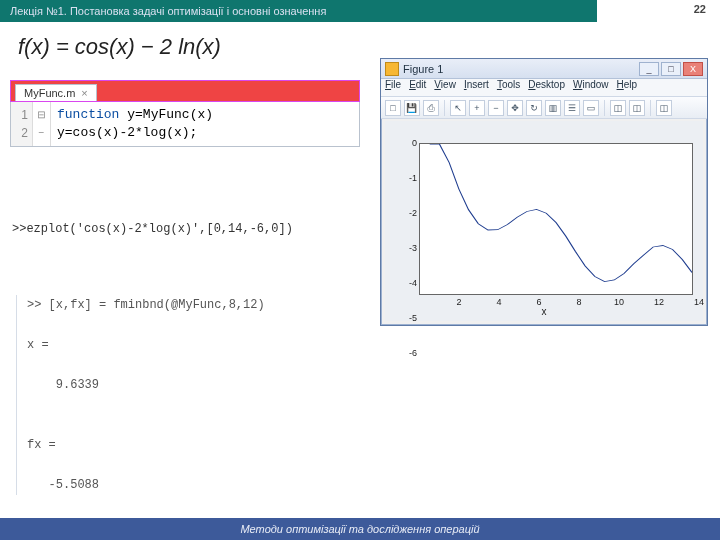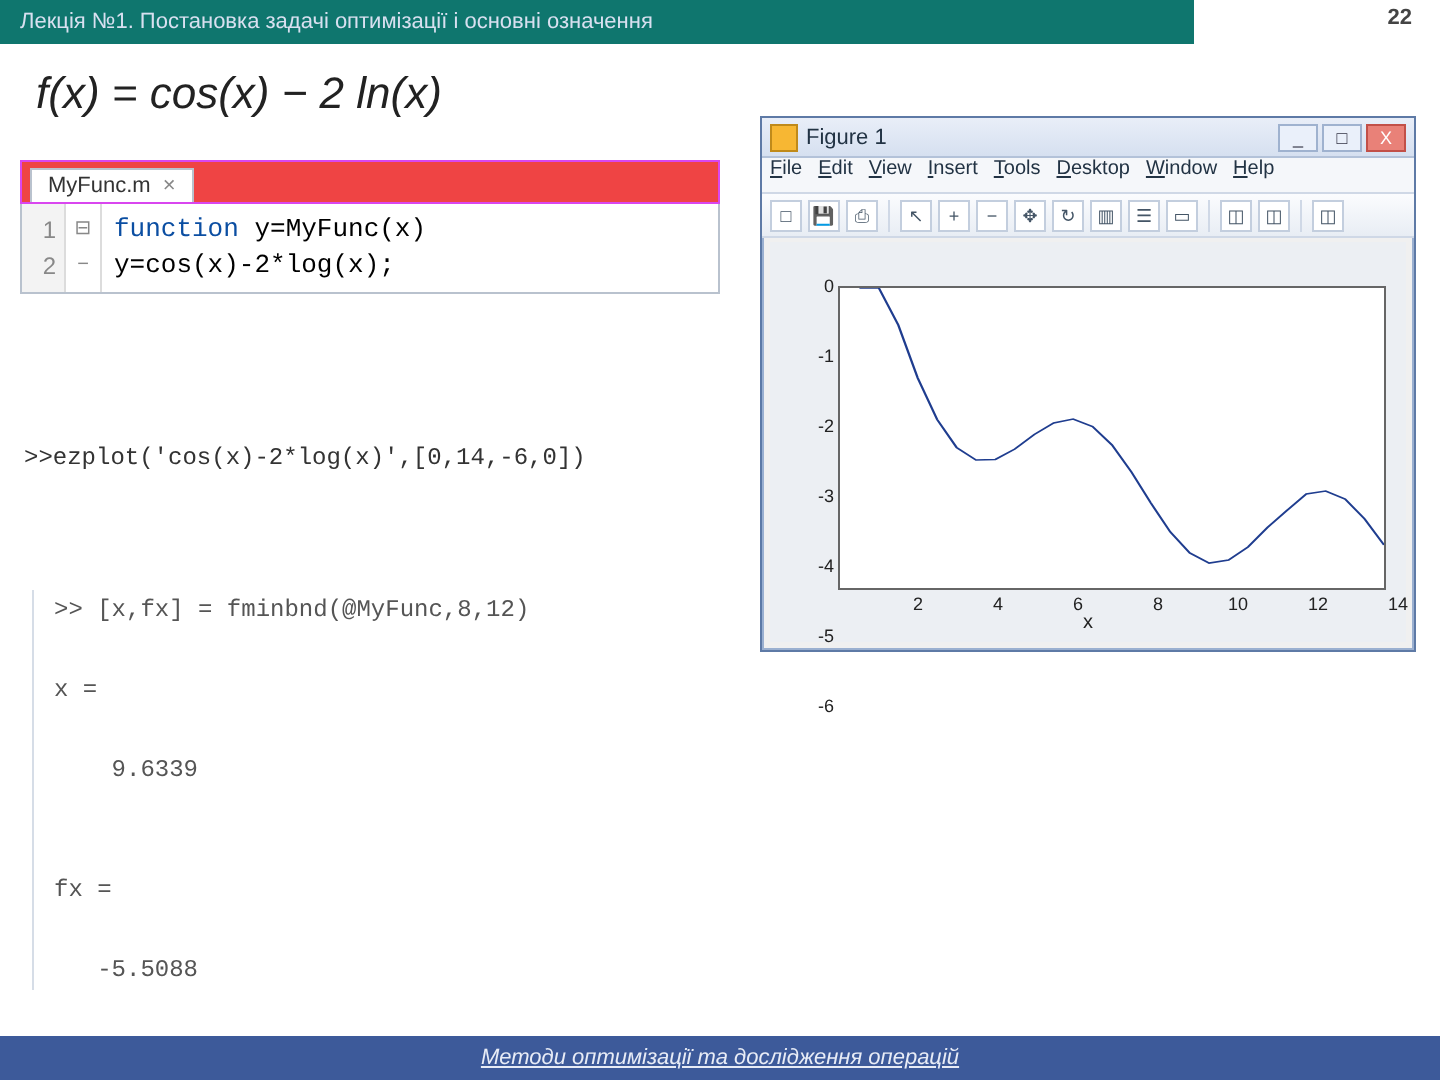--- a/index.html
+++ b/index.html
@@ -28,21 +28,20 @@
   .footer-bar {
     position: absolute;
     left: 0; bottom: 0; width: 720px; height: 22px;
     background: #3d5a9a;
     color: #e8ecf6;
     font-size: 11px;
     display: flex;
     align-items: center;
     justify-content: center;
     font-style: italic;
-    text-decoration: underline;
   }
   
   .formula {
     position: absolute;
     left: 18px; top: 34px;
     font-family: Liberation Sans, sans-serif;
     font-size: 22px;
     font-style: italic;
     color: #222;
   }

